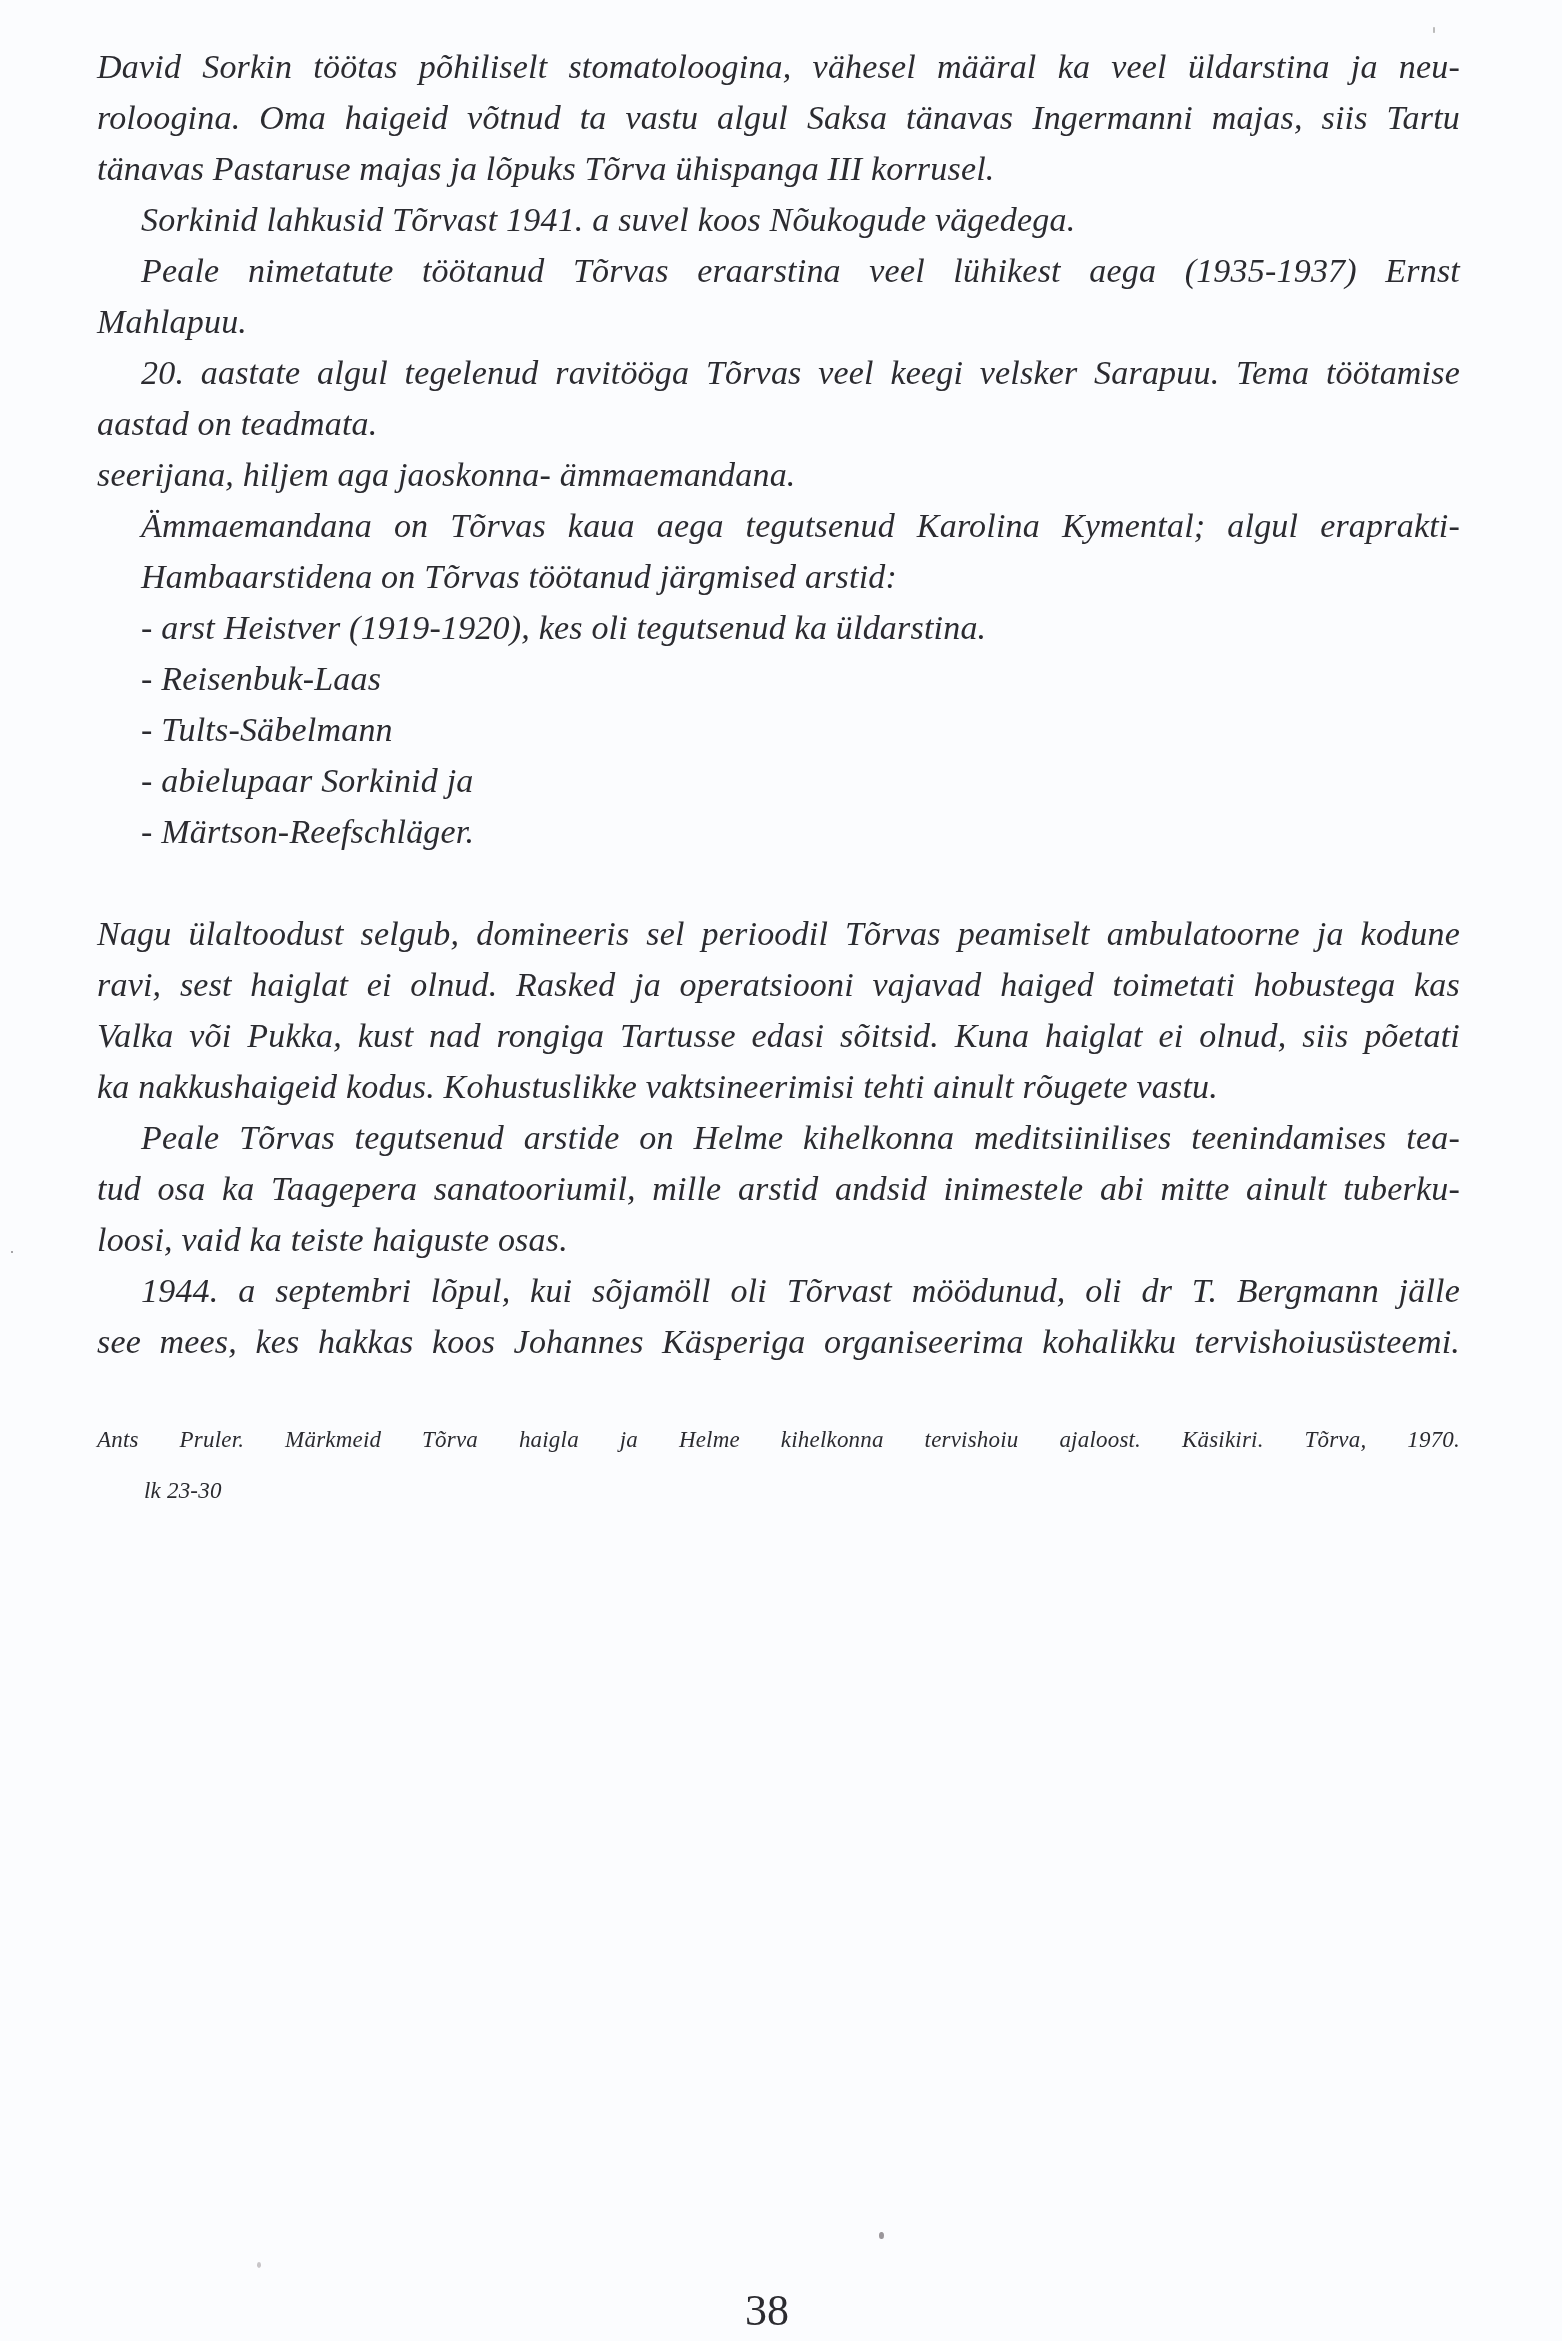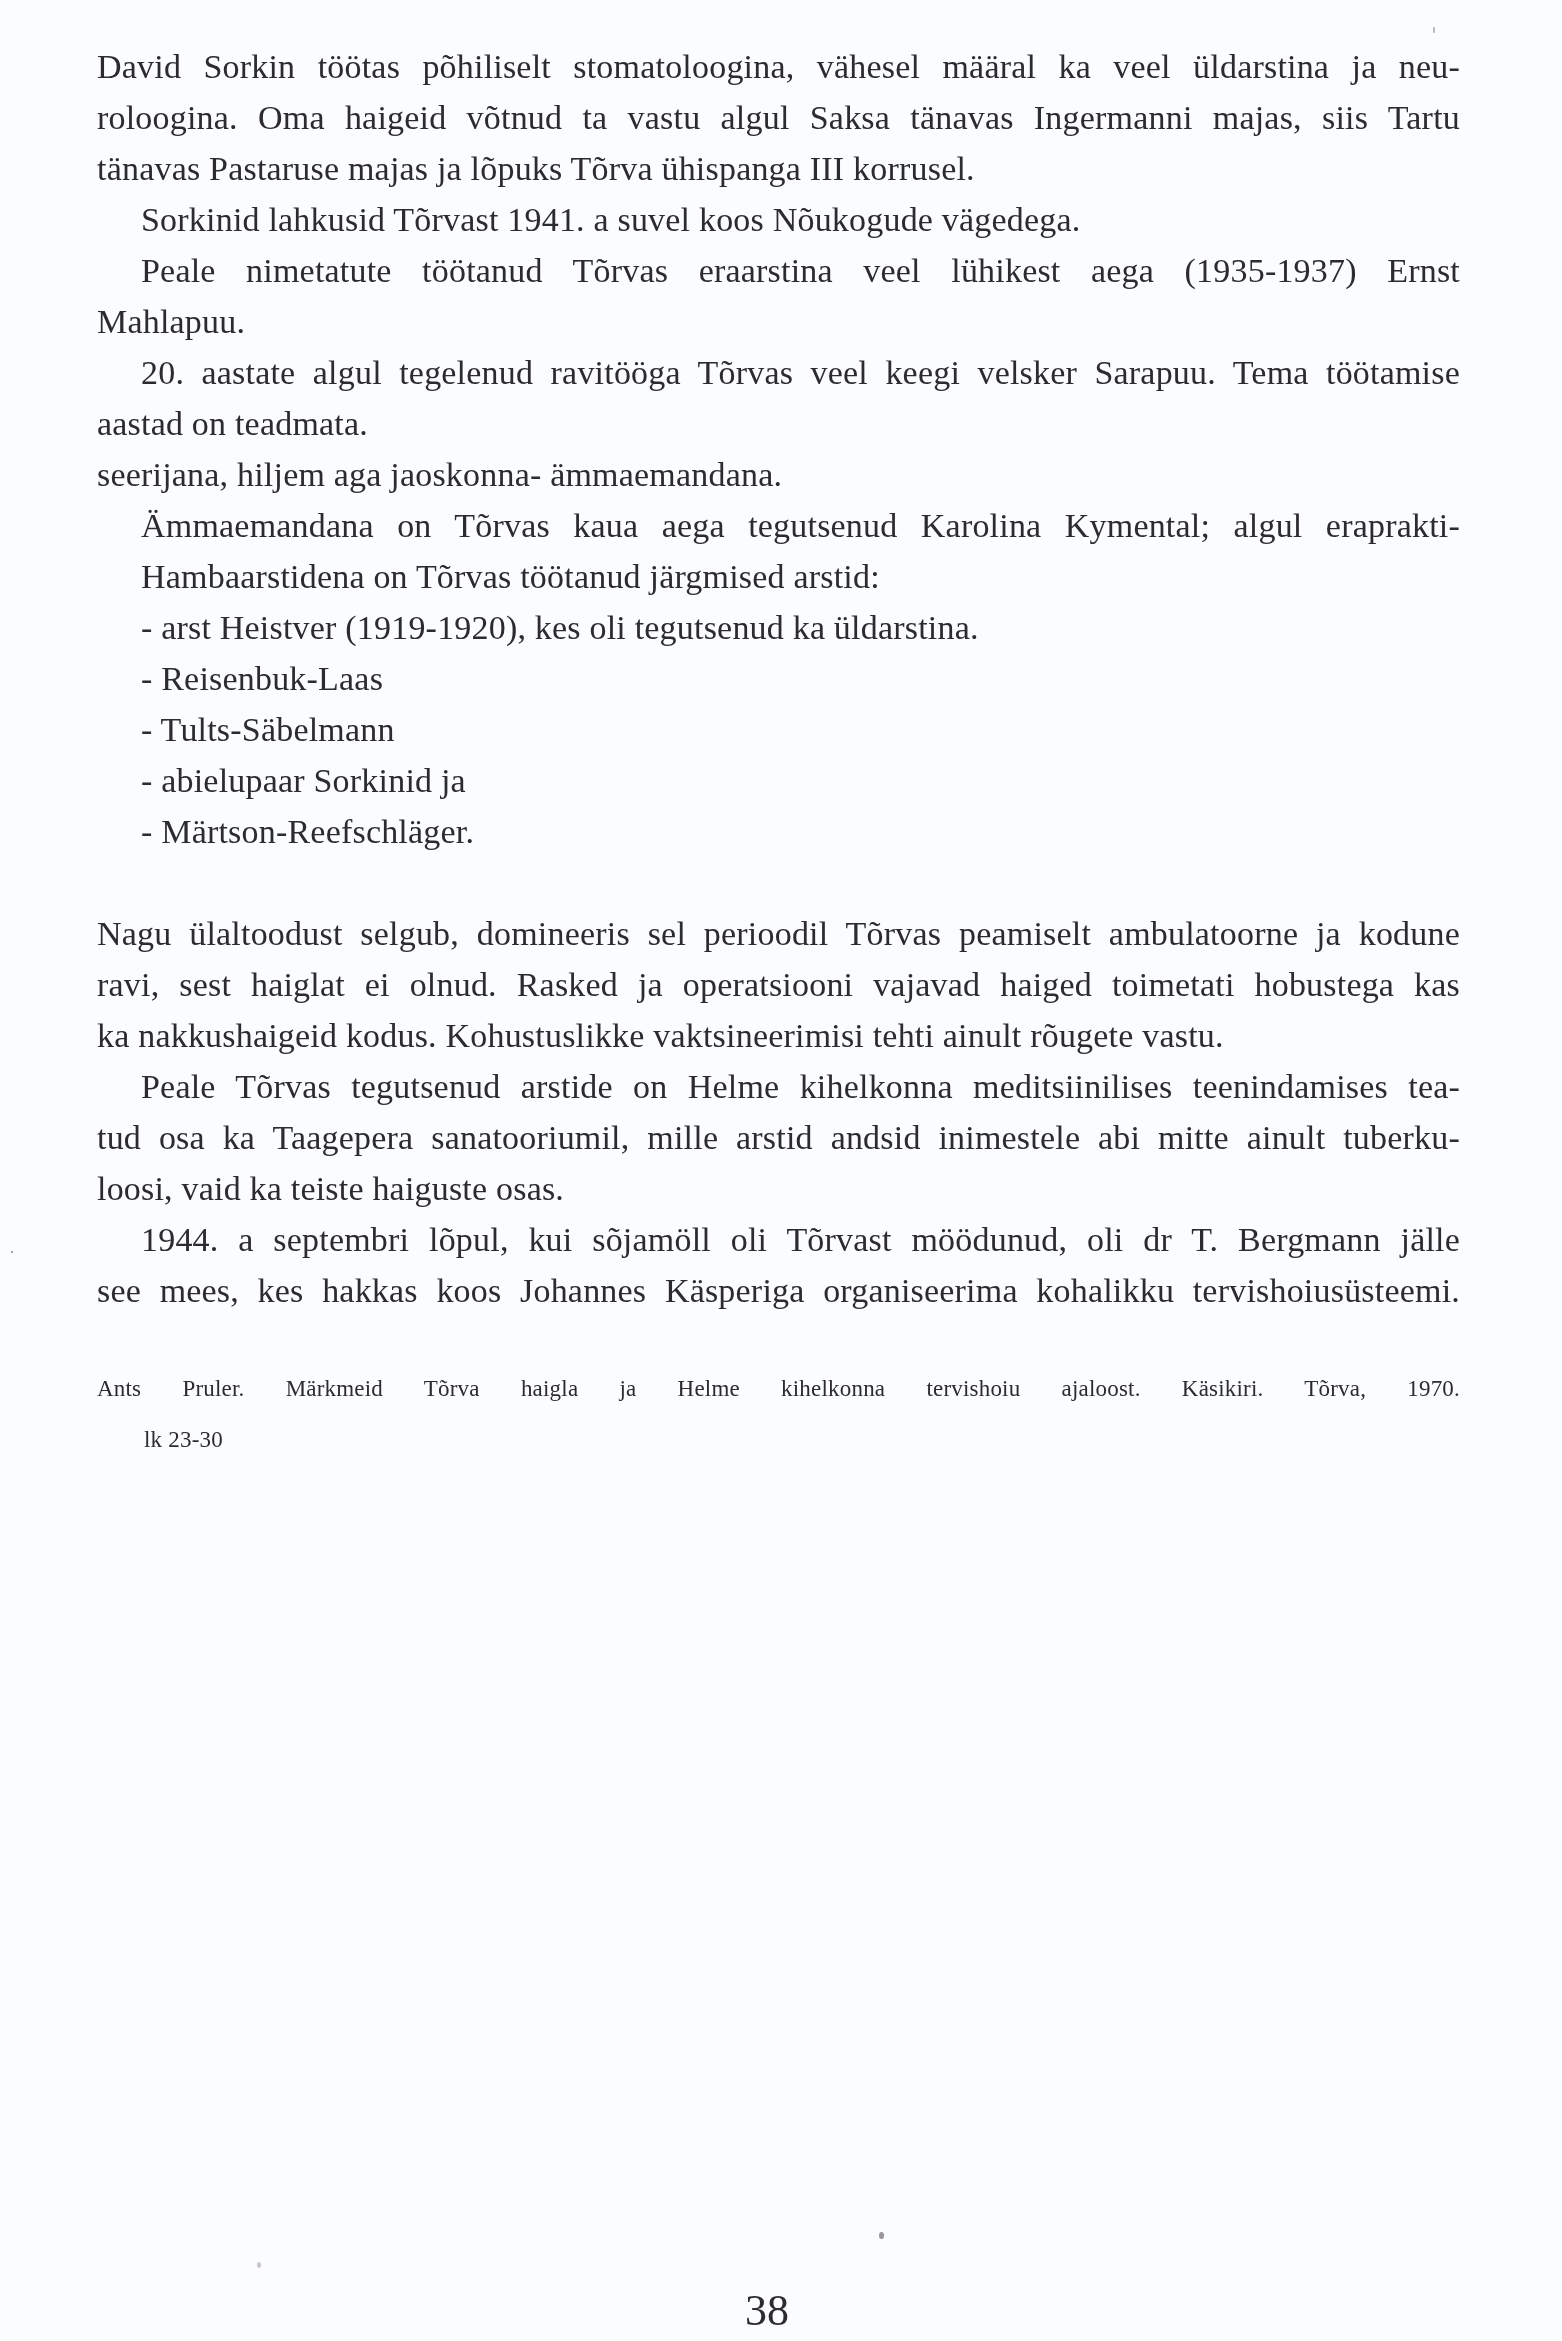--- a/index.html
+++ b/index.html
@@ -10,20 +10,21 @@
     color: #2b2b30;
   }
   .column {
     position: absolute; left: 97px; top: 41px; width: 1363px;
   }
   .line {
     display: block; height: 51px; line-height: 51px;
     font-size: 34px; white-space: nowrap;
     text-align: justify; text-align-last: justify;
     letter-spacing: 0.2px;
+    font-style: italic;
   }
   .line.short { text-align: right; text-align-last: left; }
   .line.indent { padding-left: 44px; }
   .blank { height: 51px; }
   .ref { font-size: 23px; height: 51px; line-height: 51px; }
   .ref.indent { padding-left: 47px; }
   .ref-block { margin-top: 47px; }
   .page-number {
     position: absolute; left: 745px; top: 2291px;
     font-size: 44px; line-height: 39px;
@@ -59,20 +60,21 @@
     <span class="line short indent">- Tults-Säbelmann</span>
     <span class="line short indent">- abielupaar Sorkinid ja</span>
     <span class="line short indent">- Märtson-Reefschläger.</span>
   </div>
 
   <div class="blank"></div>
 
   <div>
     <span class="line">Nagu ülaltoodust selgub, domineeris sel perioodil Tõrvas peamiselt ambulatoorne ja kodune</span>
     <span class="line">ravi, sest haiglat ei olnud. Rasked ja operatsiooni vajavad haiged toimetati hobustega kas</span>
+    <span class="line">Valka või Pukka, kust nad rongiga Tartusse edasi sõitsid. Kuna haiglat ei olnud, siis põetati</span>
     <span class="line short">ka nakkushaigeid kodus. Kohustuslikke vaktsineerimisi tehti ainult rõugete vastu.</span>
   </div>
   <div>
     <span class="line indent">Peale Tõrvas tegutsenud arstide on Helme kihelkonna meditsiinilises teenindamises tea-</span>
     <span class="line">tud osa ka Taagepera sanatooriumil, mille arstid andsid inimestele abi mitte ainult tuberku-</span>
     <span class="line short">loosi, vaid ka teiste haiguste osas.</span>
   </div>
   <div>
     <span class="line indent">1944. a septembri lõpul, kui sõjamöll oli Tõrvast möödunud, oli dr T. Bergmann jälle</span>
     <span class="line">see mees, kes hakkas koos Johannes Käsperiga organiseerima kohalikku tervishoiusüsteemi.</span>

